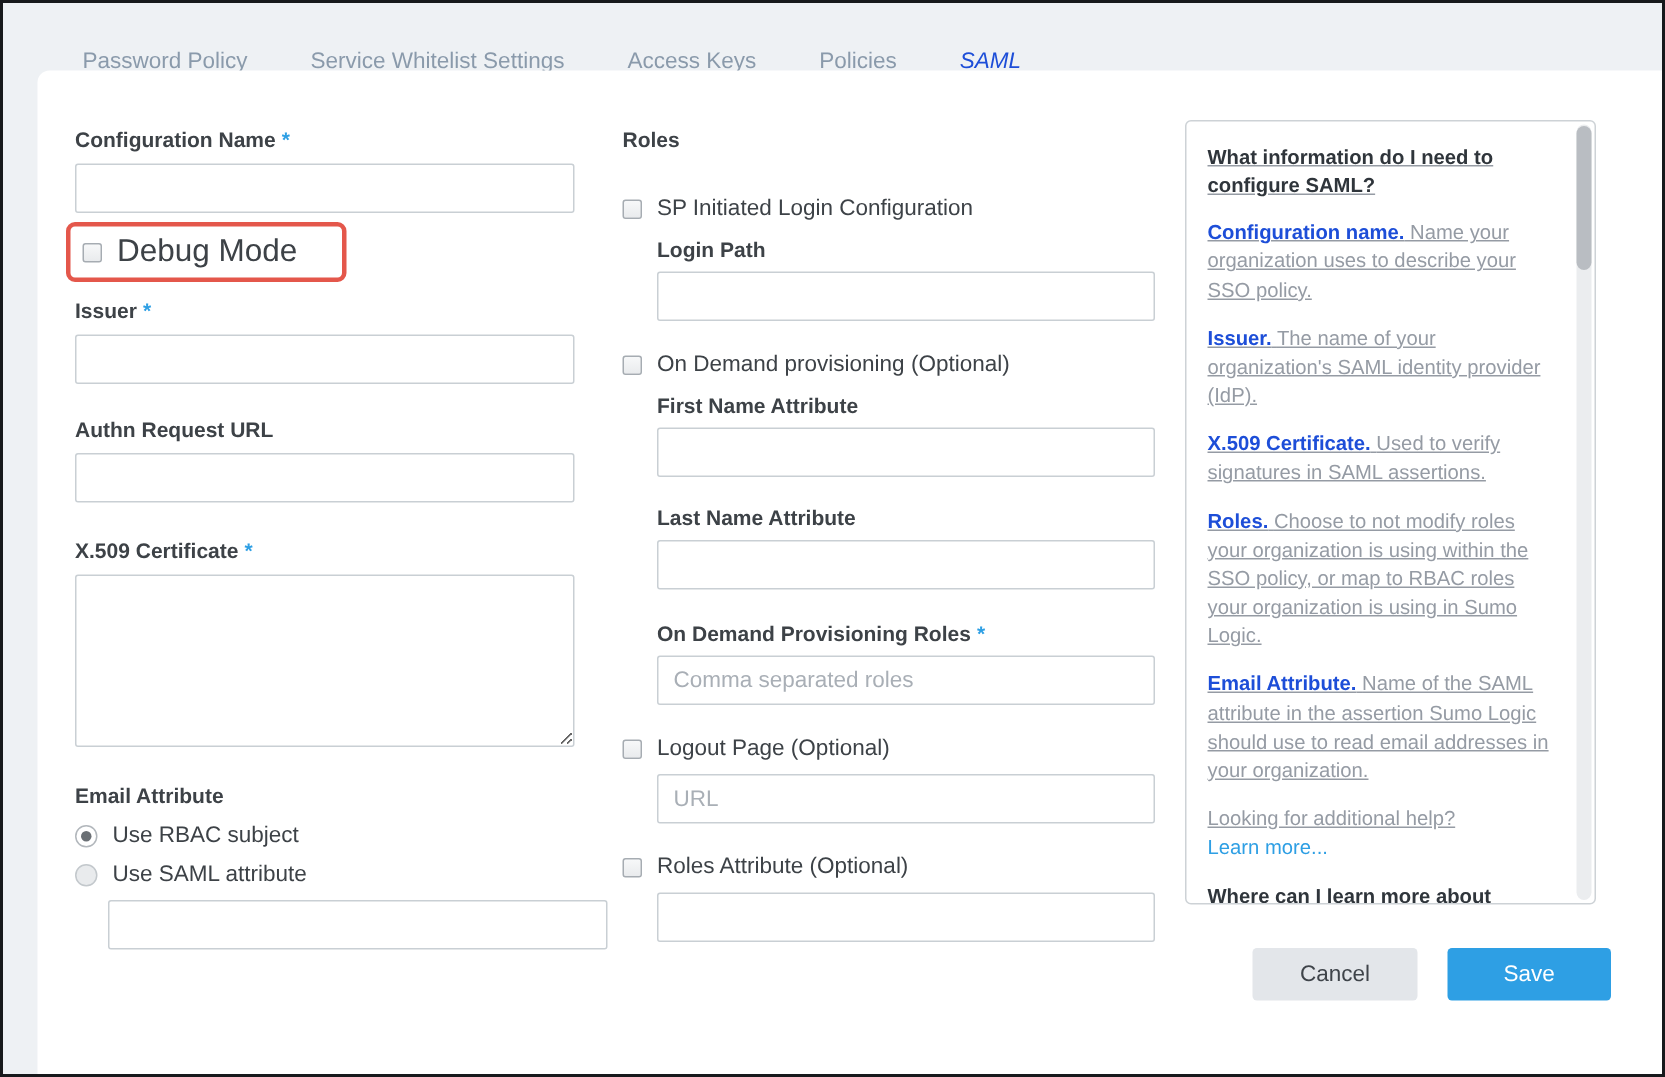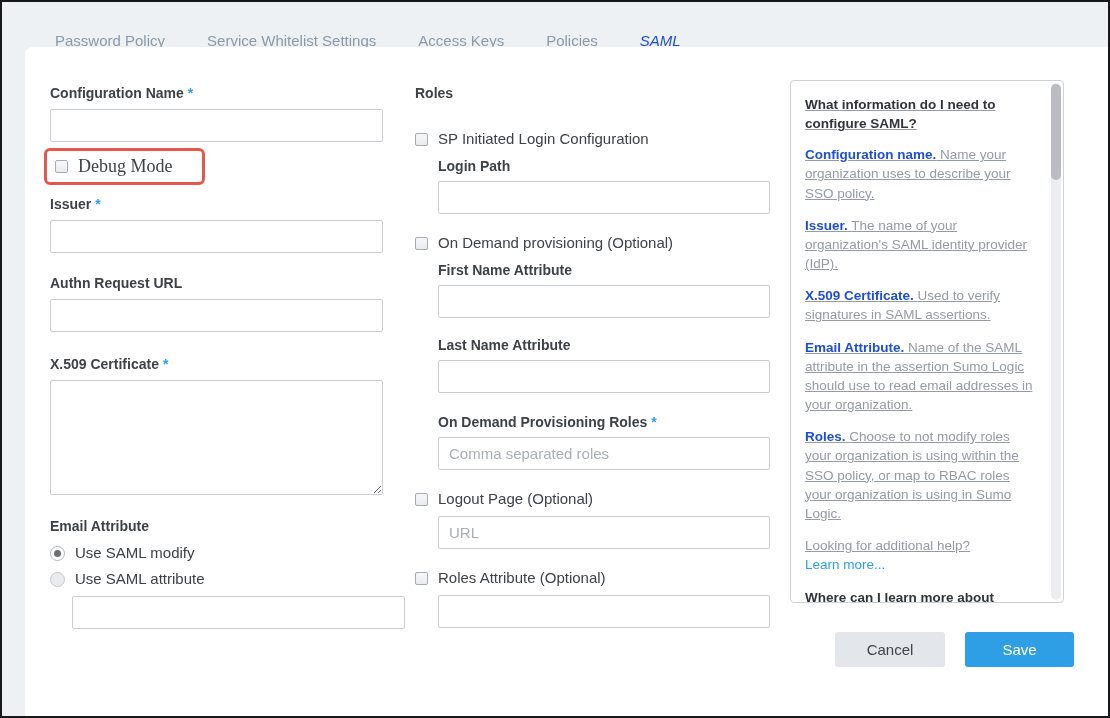--- a/index.html
+++ b/index.html
@@ -143,42 +143,42 @@
   <div class="col-left">
 
     <div class="field-label mt38">
       <span>Configuration Name</span><span class="req">*</span>
     </div>
     <input type="text" class="mt7" value="" style="">
 
     <div class="mt6">
       <span class="debug-annotation">
         <input type="checkbox" style="">
-        <span style="font-size:18px;font-family:Liberation Serif, serif;">Debug Mode</span>
+        <span style="font-size:21px;">Debug Mode</span>
       </span>
     </div>
 
     <div class="field-label mt11">
       <span>Issuer</span><span class="req">*</span>
     </div>
     <input type="text" class="mt7" value="" style="">
 
     <div class="field-label mt22">Authn Request URL</div>
     <input type="text" class="mt7" value="" style="">
 
     <div class="field-label mt24">
       <span>X.509 Certificate</span><span class="req">*</span>
     </div>
     <textarea class="mt7" value="" style=""></textarea>
 
     <div class="field-label mt19">Email Attribute</div>
 
     <div class="radio-row mt9">
       <input type="radio" name="email-attr" checked="" style="">
-      <span>Use SAML modify</span>
+      <span>Use RBAC subject</span>
     </div>
     <div class="radio-row mt8">
       <input type="radio" name="email-attr" style="">
       <span>Use SAML attribute</span>
     </div>
     <input type="text" class="indent-input mt8" value="" style="">
   </div>
 
   <div class="col-mid">
 
@@ -232,27 +232,27 @@
         <span class="help-lead">Issuer.</span>
         <span>The name of your organization's SAML identity provider (IdP).</span>
       </p>
 
       <p class="help-p">
         <span class="help-lead">X.509 Certificate.</span>
         <span>Used to verify signatures in SAML assertions.</span>
       </p>
 
       <p class="help-p">
+        <span class="help-lead">Roles.</span>
+        <span>Choose to not modify roles your organization is using within the SSO policy, or map to RBAC roles your organization is using in Sumo Logic.</span>
+      </p>
+
+      <p class="help-p">
         <span class="help-lead">Email Attribute.</span>
         <span>Name of the SAML attribute in the assertion Sumo Logic should use to read email addresses in your organization.</span>
-      </p>
-
-      <p class="help-p">
-        <span class="help-lead">Roles.</span>
-        <span>Choose to not modify roles your organization is using within the SSO policy, or map to RBAC roles your organization is using in Sumo Logic.</span>
       </p>
 
       <p class="help-p" style="margin-bottom:0;">Looking for additional help?</p>
       <a class="help-link">Learn more...</a>
 
       <div class="help-q" style="margin-top:14px;">Where can I learn more about optional SAML features?</div>
 
       
     </div>
 

